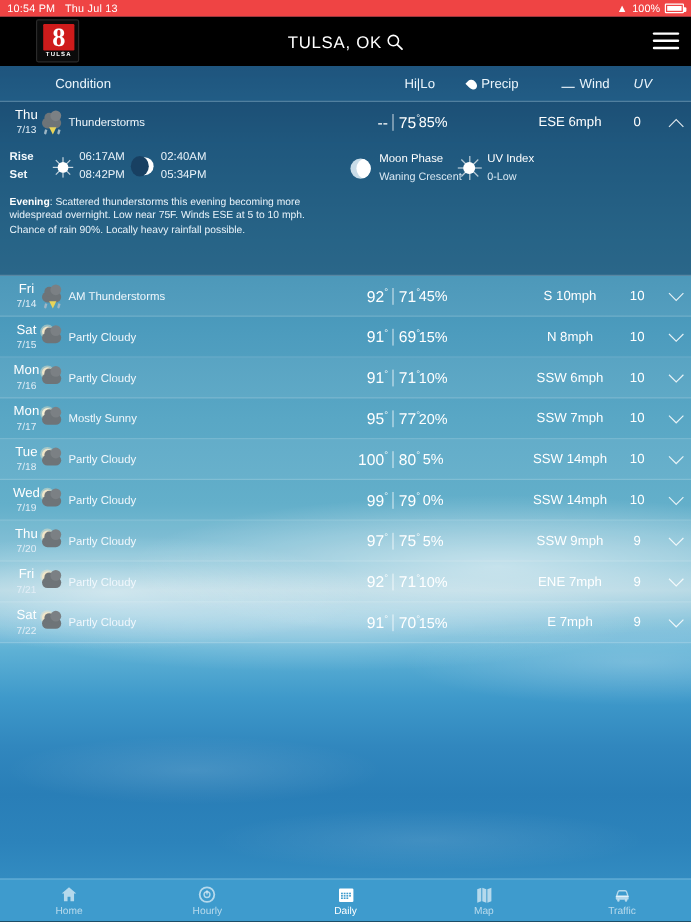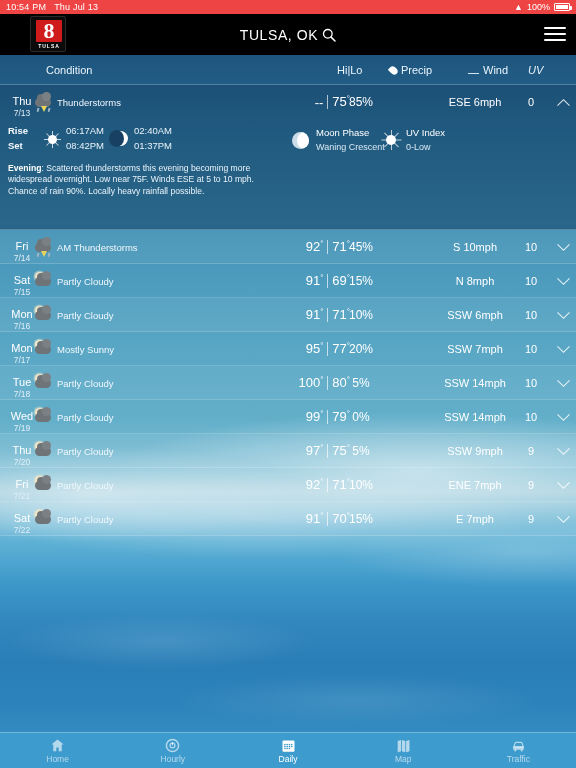--- a/index.html
+++ b/index.html
@@ -214,21 +214,21 @@
     border-bottom: none;
   }
   .row.alt { background: rgba(255,255,255,0.055); }
 
   .c { position: absolute; top: 0; height: 34px; display: flex; align-items: center; }
 
   .c-day {
     left: 6px;
     width: 32px;
     flex-direction: column;
-    justify-content: flex-end;
+    justify-content: center;
     align-items: center;
     gap: 0px;
   }
   .day-name { font-size: 11px; line-height: 13px; }
   .day-date { font-size: 8.5px; line-height: 11px; color: #e2eef7; }
 
   .c-icon { left: 30px; width: 28px; justify-content: center; }
   .c-cond { left: 57px; font-size: 9.5px; color: #f0f7fc; }
 
   .c-hilo { left: 230px; width: 120px; justify-content: flex-end; }
@@ -572,21 +572,21 @@
             <div class="sun-ray"></div>
             <div class="sun-ray r2"></div>
             <div class="sun-ray r3"></div>
             <div class="sun-ray r4"></div>
             <div class="sun-core"></div>
           </div>
           <div class="rs-time" style="left:66px;top:6px">06:17AM</div>
           <div class="rs-time" style="left:66px;top:21px">08:42PM</div>
           <div class="moon-small"></div>
           <div class="rs-time" style="left:134px;top:6px">02:40AM</div>
-          <div class="rs-time" style="left:134px;top:21px">01:37PM</div>
+          <div class="rs-time" style="left:134px;top:21px">05:34PM</div>
           <div class="moon-phase-icon"></div>
           <div class="dt-title" style="left:316px;top:8px">Moon Phase</div>
           <div class="dt-value" style="left:316px;top:23px">Waning Crescent</div>
           <div class="uv-sun-icon">
             <div class="uv-ray"></div>
             <div class="uv-ray r2"></div>
             <div class="uv-ray r3"></div>
             <div class="uv-ray r4"></div>
             <div class="uv-sun-core"></div>
           </div>

